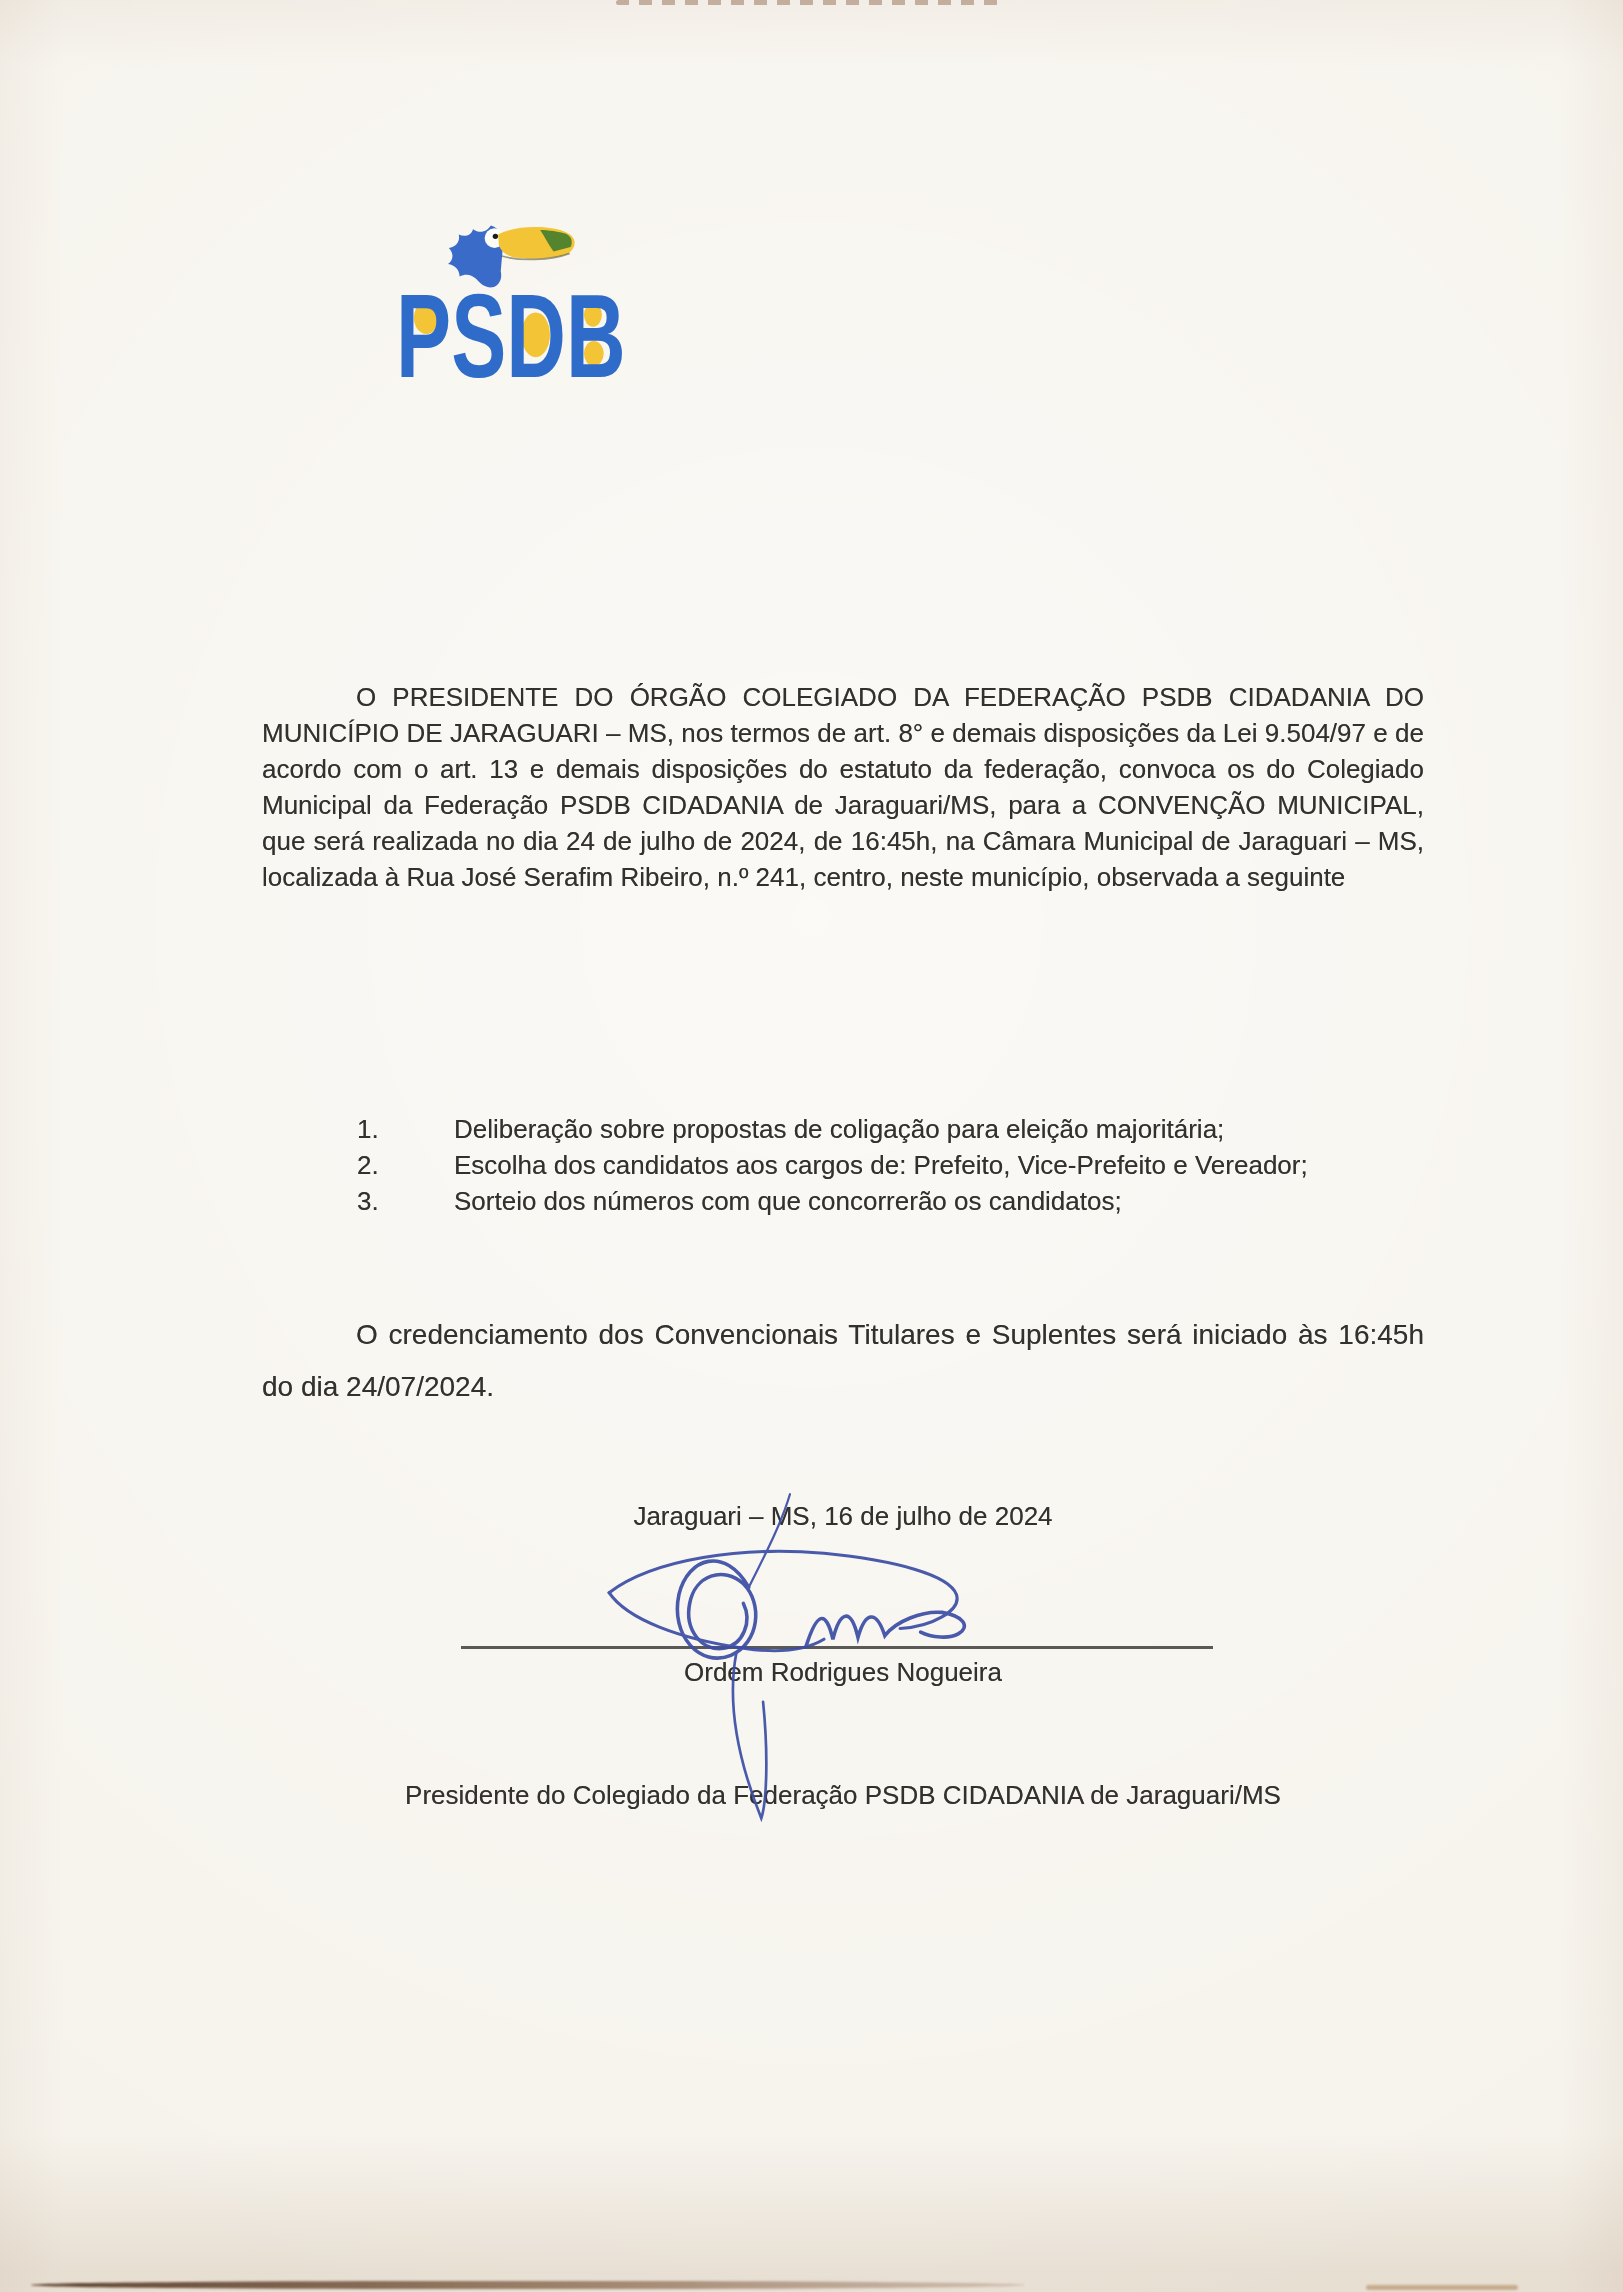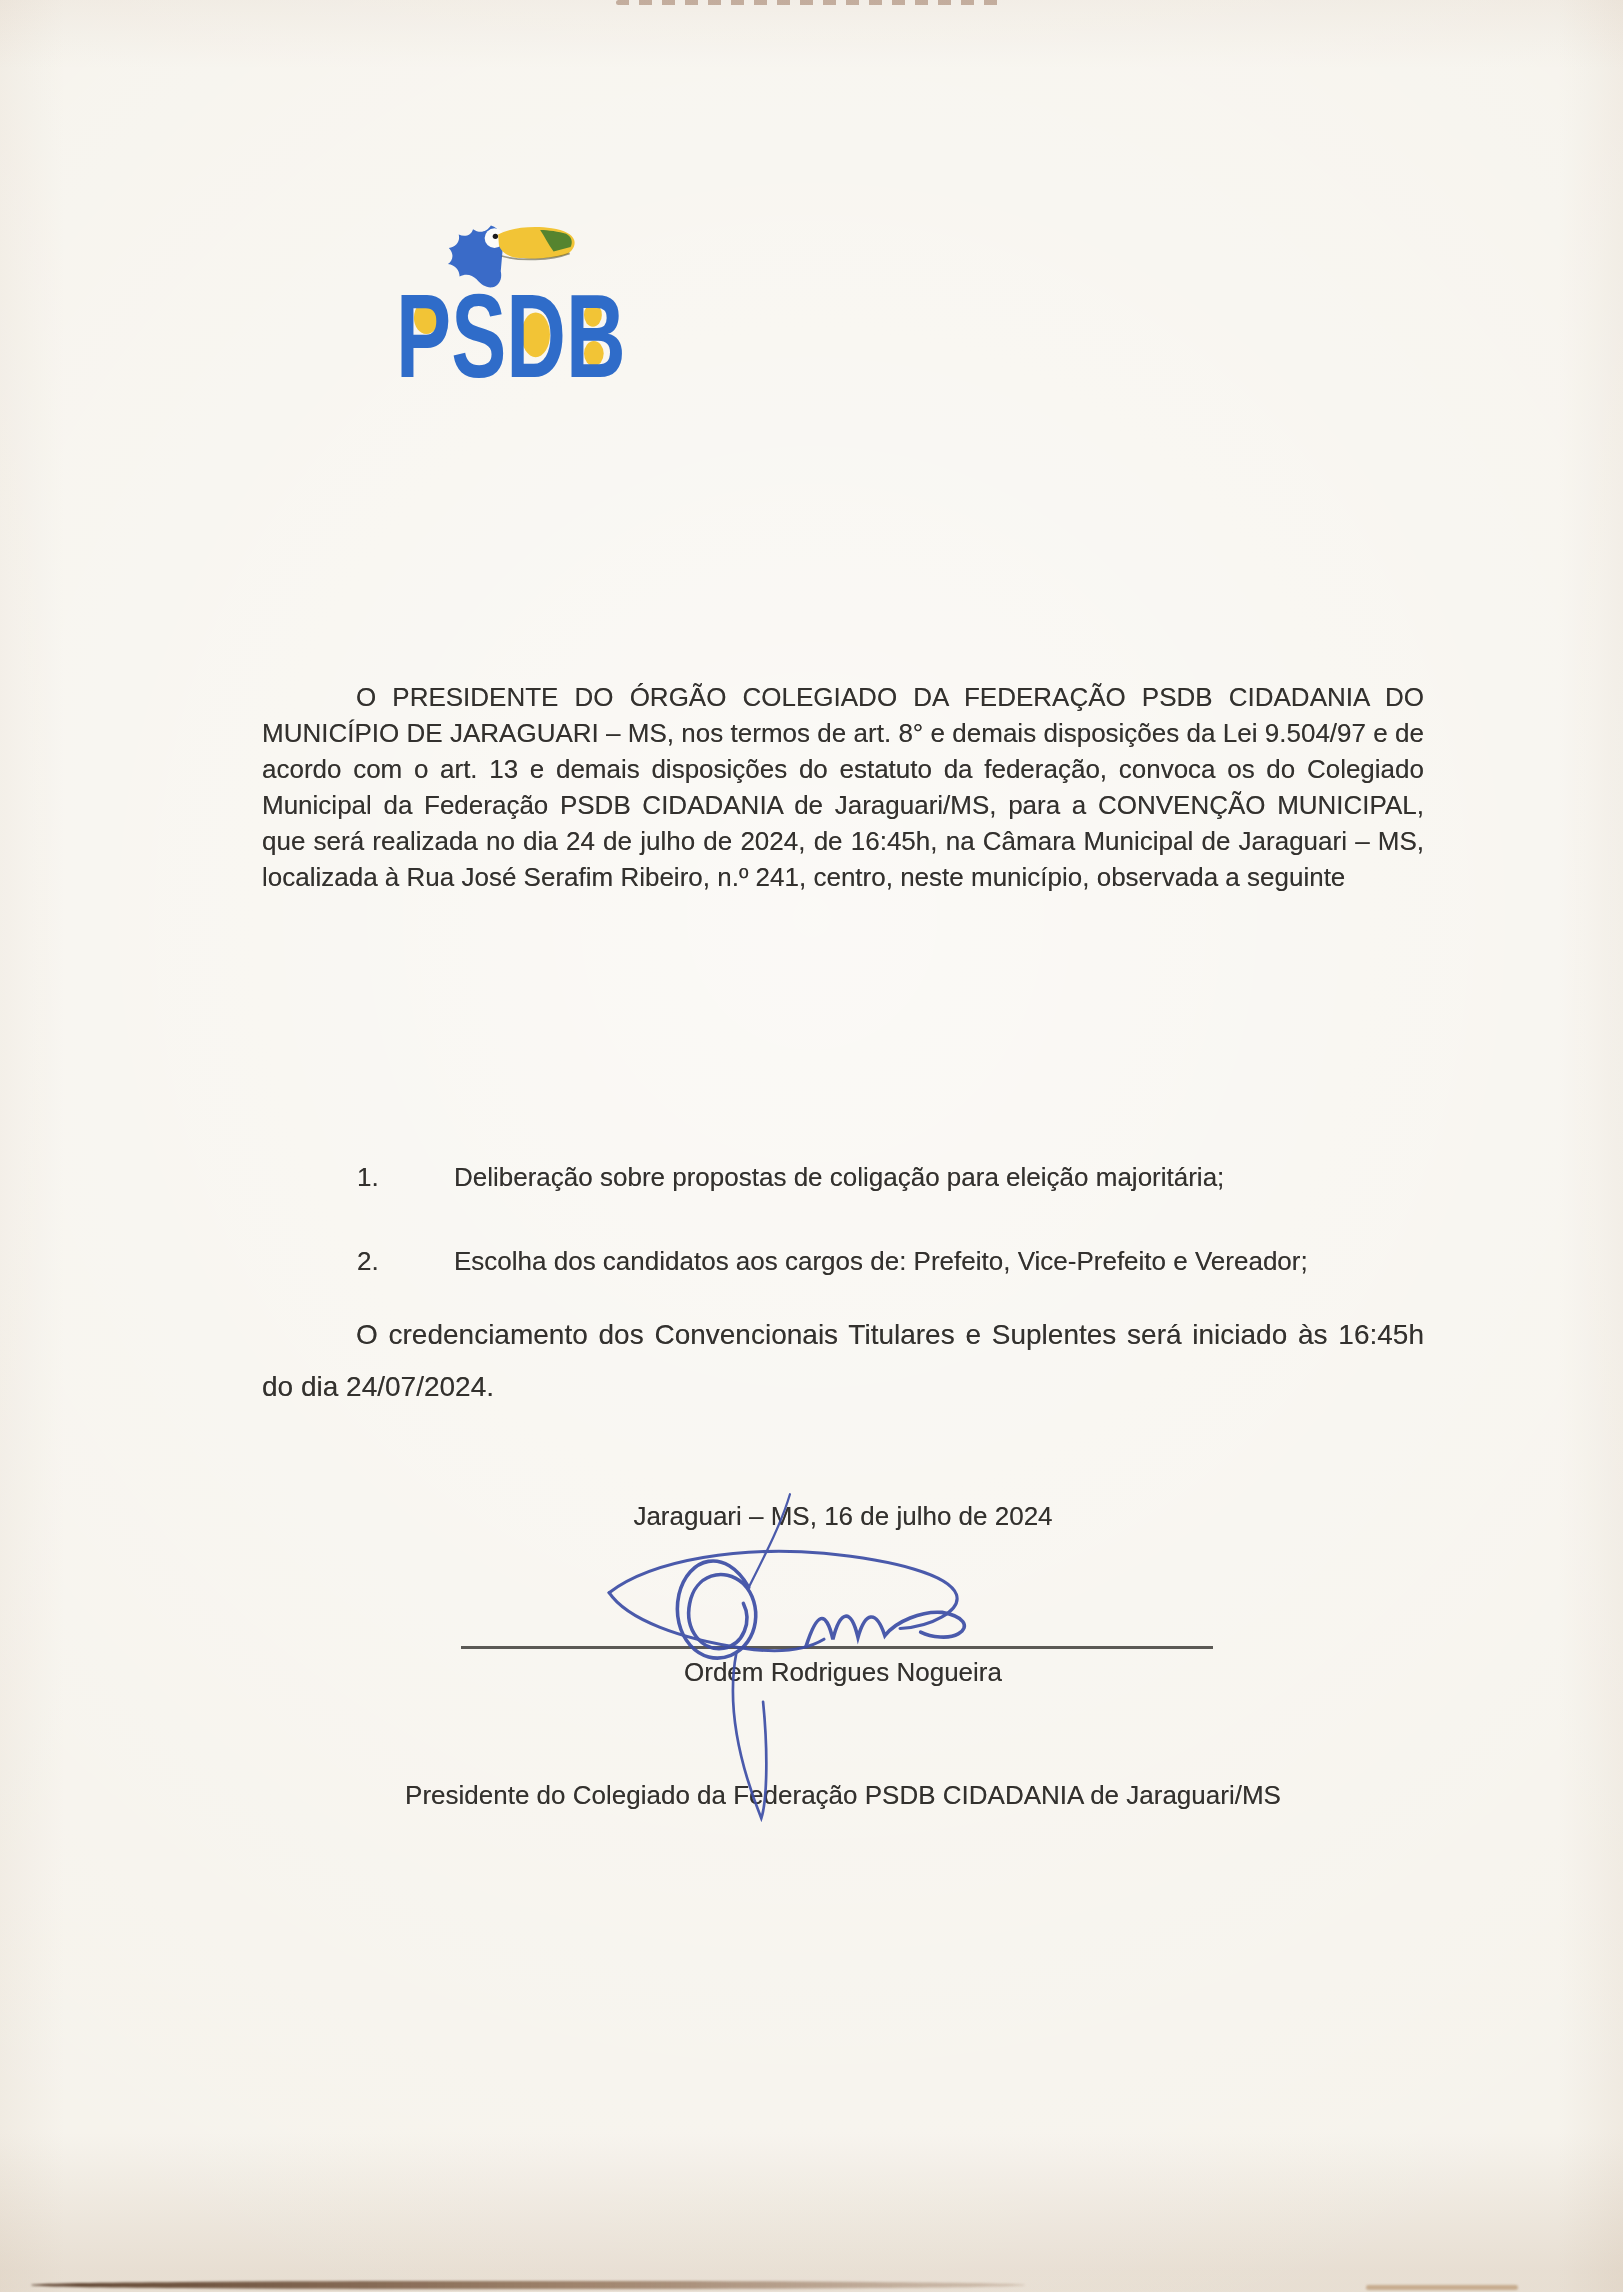--- a/index.html
+++ b/index.html
@@ -39,21 +39,21 @@
     display:inline-block;
     font-weight:bold; font-size:27px;
     border-bottom:2.7px solid #2f2d2a;
     padding:0 2.7px 2.7px 2.7px;
   }
 
   .agenda-list{
     left:357px; top:1111px; width:1067px;
     font-size:26px; line-height:36px;
   }
-  .agenda-item{ text-align:justify;margin-top:48px; }
+  .agenda-item{ text-align:justify; }
   .agenda-num{ display:inline-block; width:97px; }
 
   .closing{
     left:262px; top:1309px; width:1162px;
     font-size:28px; line-height:52px;
     text-align:justify; text-indent:94px;
   }
 
   .dateline{
     left:262px; top:1501px; width:1162px;
@@ -140,20 +140,23 @@
   <div class="abs para doc-text">O PRESIDENTE DO ÓRGÃO COLEGIADO DA FEDERAÇÃO PSDB CIDADANIA DO MUNICÍPIO DE JARAGUARI – MS, nos termos de art. 8° e demais disposições da Lei 9.504/97 e de acordo com o art. 13 e demais disposições do estatuto da federação, convoca os do Colegiado Municipal da Federação PSDB CIDADANIA de Jaraguari/MS, para a CONVENÇÃO MUNICIPAL, que será realizada no dia 24 de julho de 2024, de 16:45h, na Câmara Municipal de Jaraguari – MS, localizada à Rua José Serafim Ribeiro, n.º 241, centro, neste município, observada a seguinte</div>
 
 
   <div class="abs agenda-list">
     <div class="agenda-item doc-text">
       <span class="agenda-num">1.</span><span>Deliberação sobre propostas de coligação para eleição majoritária;</span>
     </div>
     <div class="agenda-item doc-text">
       <span class="agenda-num">2.</span><span>Escolha dos candidatos aos cargos de: Prefeito, Vice-Prefeito e Vereador;</span>
     </div>
+    <div class="agenda-item doc-text">
+      <span class="agenda-num">3.</span><span>Sorteio dos números com que concorrerão os candidatos;</span>
+    </div>
   </div>
 
   <div class="abs closing doc-text">O credenciamento dos Convencionais Titulares e Suplentes será iniciado às 16:45h do dia 24/07/2024.</div>
 
   <div class="abs dateline doc-text">Jaraguari – MS, 16 de julho de 2024</div>
 
   <div class="abs sig-box">
     <svg width="734" height="448" viewBox="0 0 820 500">
       <g fill="none" stroke="#3c4da6" stroke-linecap="round" opacity=".92">
 

